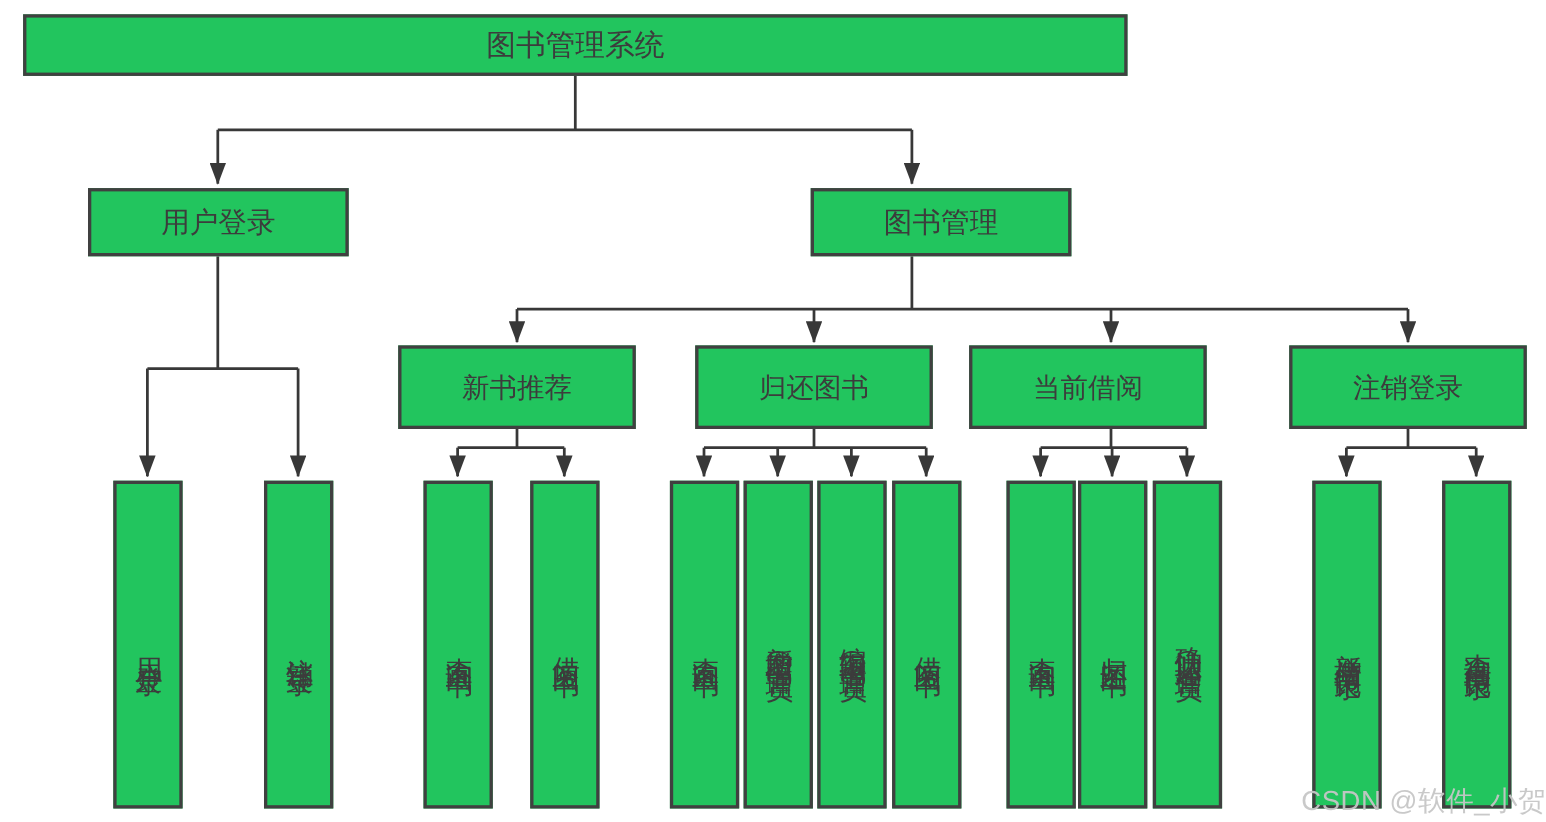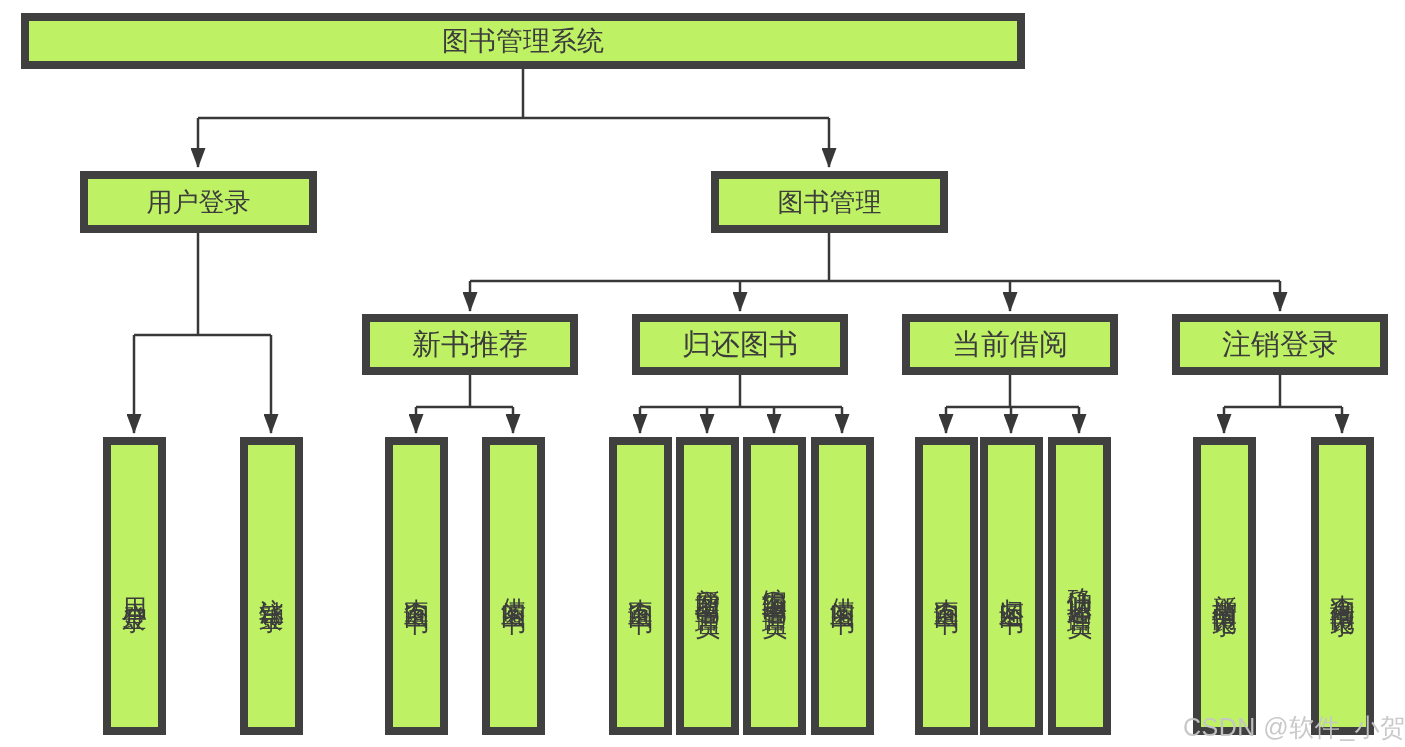--- a/index.html
+++ b/index.html
@@ -19,42 +19,42 @@
     position: absolute;
     left: 0;
     top: 0;
     width: 1405px;
     height: 747px;
     z-index: 1;
   }
   .node {
     position: absolute;
     box-sizing: border-box;
-    background: #bef264;
-    border: 8px solid #404040;
+    background: #22c55e;
+    border: 3px solid #404040;
     display: flex;
     align-items: center;
     justify-content: center;
     color: #3c3c3c;
     z-index: 2;
   }
   .node-root {
     left: 21px; top: 13px;
     width: 1004px; height: 56px;
     font-size: 27px;
   }
   .node-l2 {
     top: 171px;
     width: 237px; height: 62px;
     font-size: 26px;
   }
   .node-l3 {
     top: 314px;
-    width: 216px; height: 61px;
-    font-size: 29px;
+    width: 216px; height: 76px;
+    font-size: 25px;
   }
   .leaf {
     top: 437px;
     width: 63px; height: 298px;
     font-size: 25px;
   }
   .vtext {
     writing-mode: vertical-rl;
     letter-spacing: 4px;
     line-height: 1;
@@ -133,31 +133,31 @@
     </g>
   </svg>
 
   <div class="node node-root">
     <span>图书管理系统</span>
   </div>
 
   <div class="node node-l2" style="left:80px">
     <span>用户登录</span>
   </div>
-  <div class="node node-l2" style="left:711px">
+  <div class="node node-l2" style="left:737px">
     <span>图书管理</span>
   </div>
 
   <div class="node node-l3" style="left:362px">
     <span>新书推荐</span>
   </div>
   <div class="node node-l3" style="left:632px">
     <span>归还图书</span>
   </div>
-  <div class="node node-l3" style="left:902px">
+  <div class="node node-l3" style="left:881px">
     <span>当前借阅</span>
   </div>
   <div class="node node-l3" style="left:1172px">
     <span>注销登录</span>
   </div>
 
   <div class="node leaf" style="left:103px">
     <span class="vtext">用户登录</span>
   </div>
   <div class="node leaf" style="left:240px">

